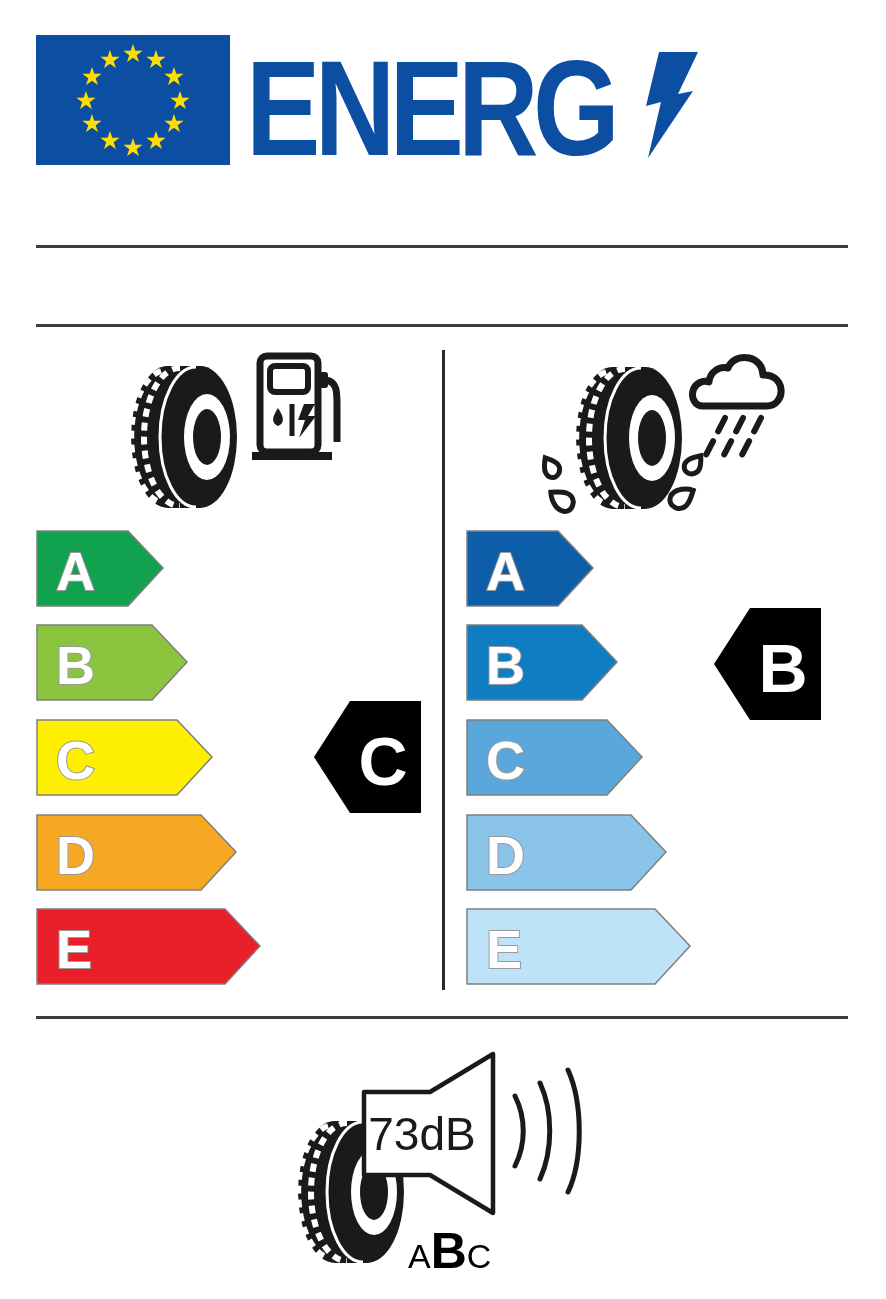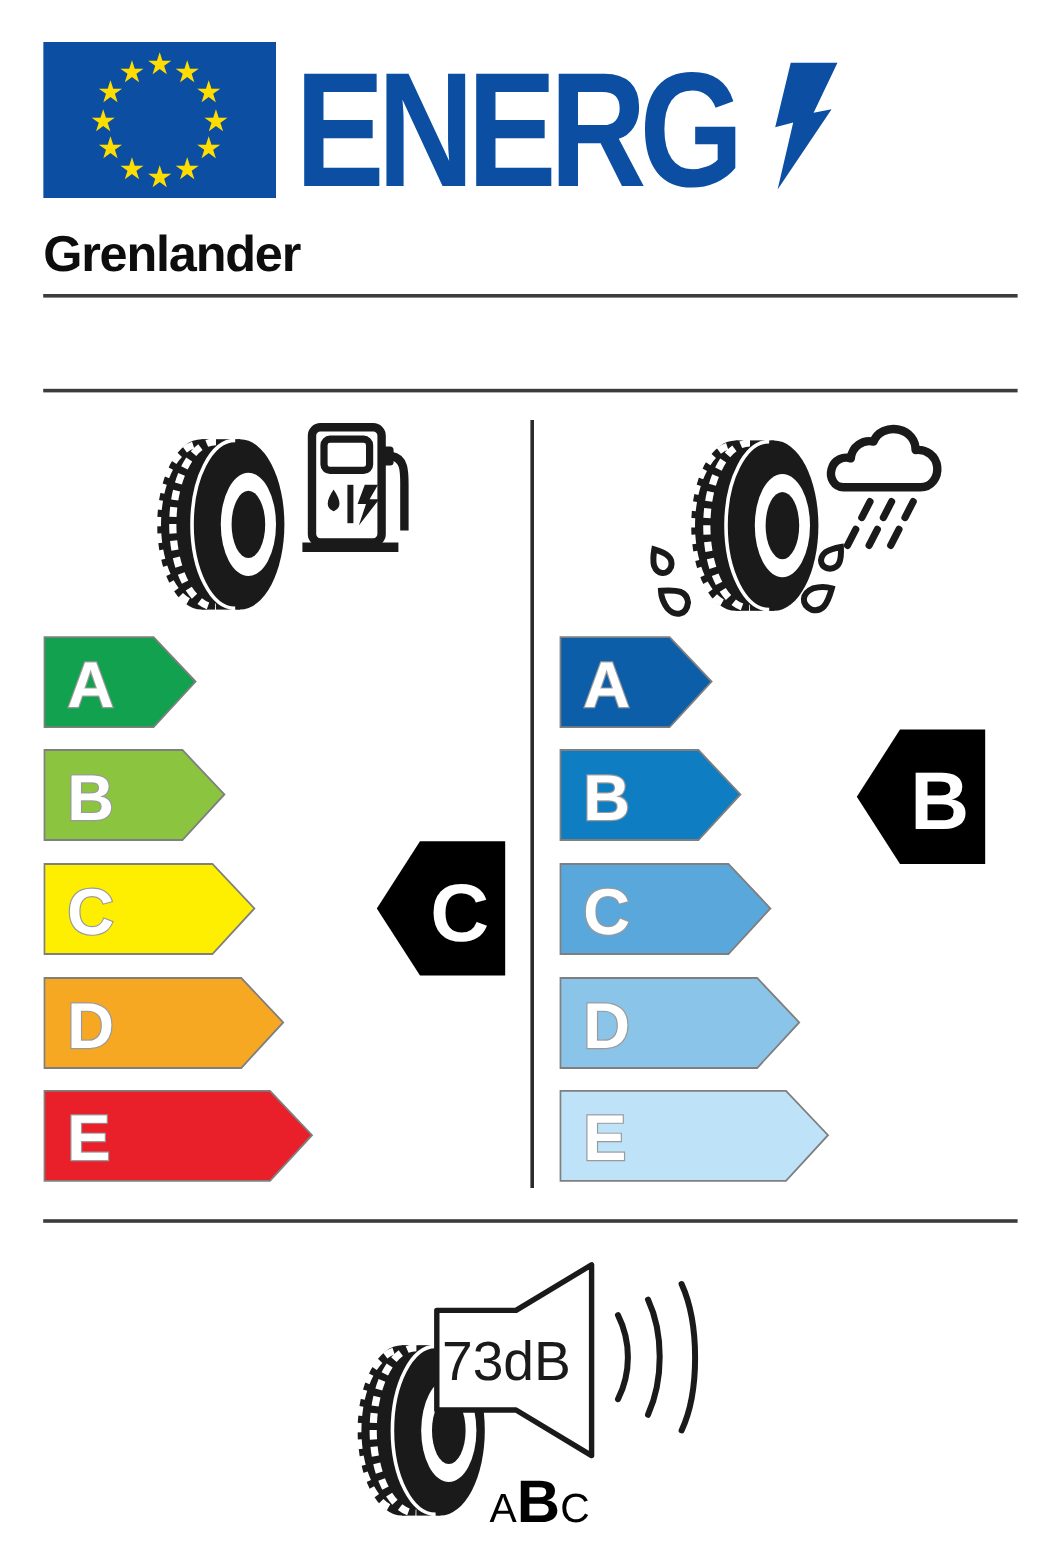--- a/index.html
+++ b/index.html
@@ -39,21 +39,20 @@
       <text x="56" y="50">★</text>
       <text x="74" y="33">★</text>
     </g>
   </svg>
 
   <div id="energ-text">ENERG</div>
   <svg class="abs" style="left:642px;top:52px;" width="62" height="108" viewBox="0 0 62 108">
     <polygon points="17,0 56,0 36,42 51,39 6,106 19,50 4,54" fill="#0B4EA2"></polygon>
   </svg>
 
-  <div id="supplier-name">Grenlander</div>
   <div class="hline" style="top:245px;"></div>
   <div class="hline" style="top:324px;"></div>
 
   <svg class="abs" style="left:115px;top:350px;" width="330" height="175" viewBox="0 0 330 175">
     <g transform="translate(13,15)">
       <ellipse cx="40" cy="72" rx="37" ry="71" fill="#1a1a1a"></ellipse>
       <rect x="40" y="1" width="32" height="142" fill="#1a1a1a"></rect>
       <ellipse cx="72" cy="72" rx="37" ry="71" fill="#1a1a1a"></ellipse>
       <ellipse cx="79" cy="72" rx="23" ry="43" fill="#ffffff"></ellipse>
       <ellipse cx="79" cy="72" rx="14" ry="28" fill="#1a1a1a"></ellipse>

